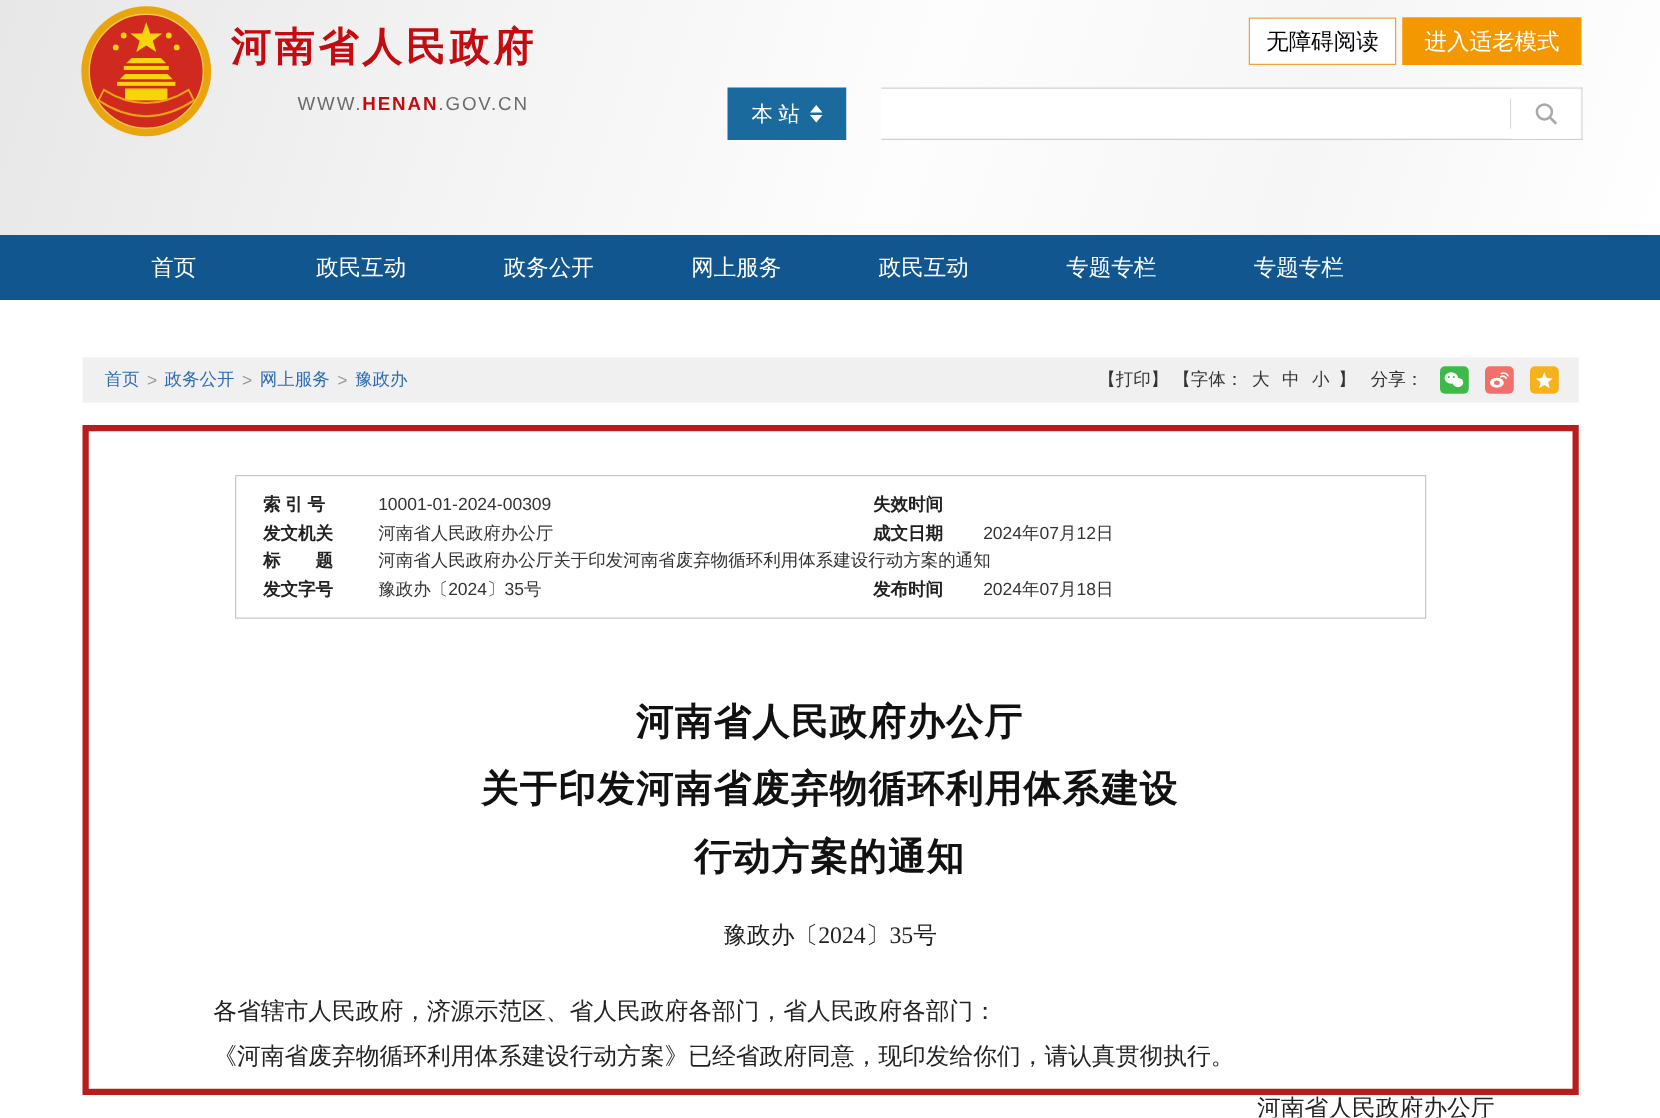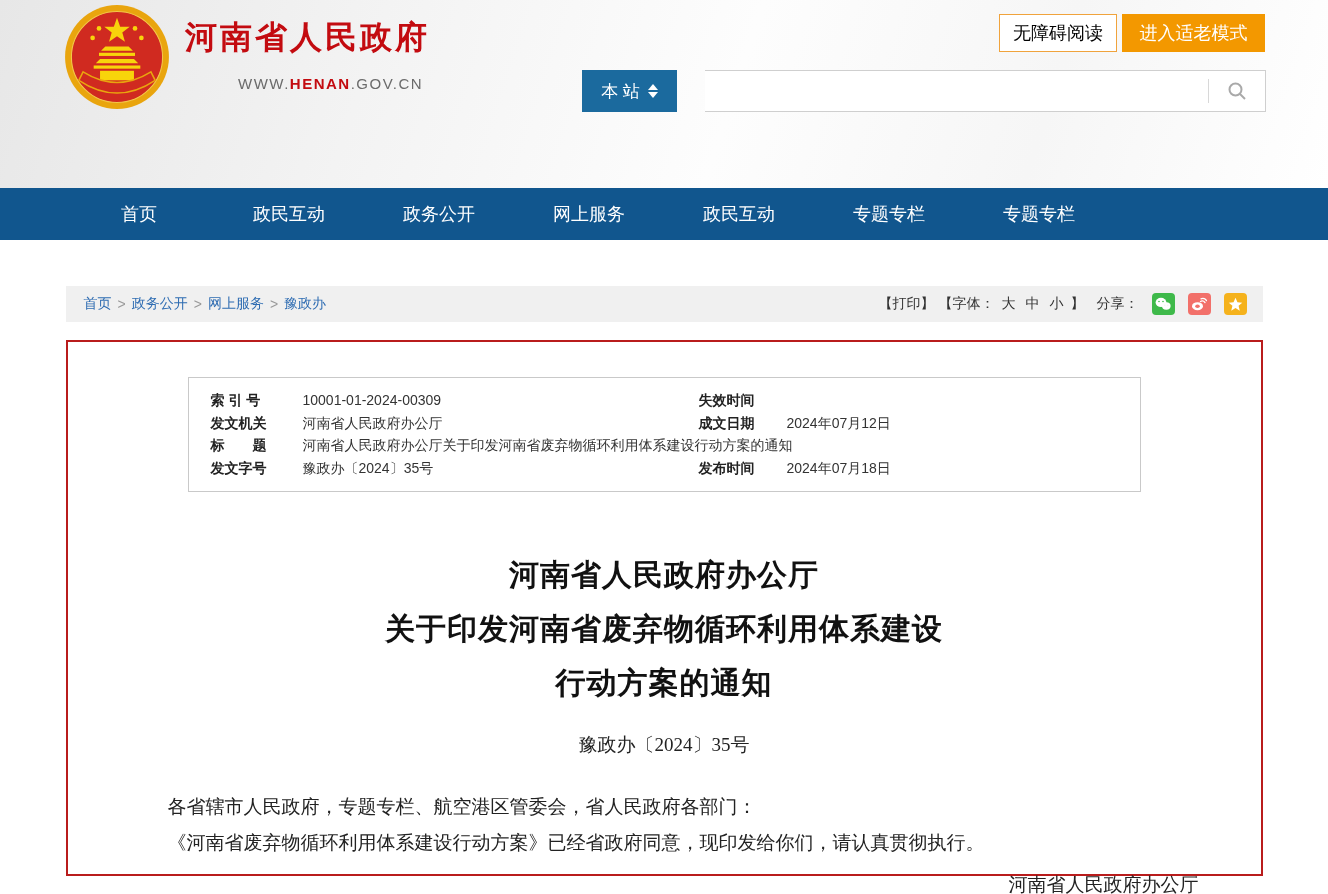--- a/index.html
+++ b/index.html
@@ -52,21 +52,21 @@
   .tool-text { cursor:pointer; }
   .font-size-opt { cursor:pointer; margin:0 3px; }
   .share-label { margin-left:8px; }
   .share-icon { width:23px; height:22px; border-radius:4px; margin-left:9px; display:flex;
     align-items:center; justify-content:center; cursor:pointer; }
   .ic-wechat { background:#3eb94a; }
   .ic-weibo { background:#f2706a; }
   .ic-star { background:#f5b21c; }
 
   
-  .content-box { width:1197px; margin:18px auto 0; background:#fff; border:2px solid #b91c1c;
+  .content-box { width:1197px; margin:18px auto 0; background:#fff; border:5px solid #b91c1c;
     height:536px; }
   .meta-table { width:953px; margin:35px auto 0; border:1px solid #c9c9c9; padding:11px 0 12px; }
   .meta-row { display:grid; grid-template-columns:92px 396px 88px 1fr; padding:0 0 0 22px;
     line-height:22.5px; font-size:14px; }
   .meta-label { font-weight:bold; color:#222; white-space:pre; }
   .meta-value { color:#333; }
   .meta-row.span2 .meta-value { grid-column:2 / 5; }
 
   .doc-head { margin-top:56px; text-align:center;
     font-family:"Liberation Serif","DejaVu Serif",serif; }
@@ -218,21 +218,21 @@
 
     <div class="doc-head">
       <div class="doc-title-line">河南省人民政府办公厅</div>
       <div class="doc-title-line">关于印发河南省废弃物循环利用体系建设</div>
       <div class="doc-title-line">行动方案的通知</div>
     </div>
 
     <div class="doc-number">豫政办〔2024〕35号</div>
 
     <div class="doc-body">
-      <p class="doc-para">各省辖市人民政府，专题专栏、航空港区管委会，省人民政府各部门：</p>
+      <p class="doc-para">各省辖市人民政府，济源示范区、省人民政府各部门，省人民政府各部门：</p>
       <p class="doc-para">《河南省废弃物循环利用体系建设行动方案》已经省政府同意，现印发给你们，请认真贯彻执行。</p>
     </div>
 
     <div class="doc-sign">
       <div class="sign-name">河南省人民政府办公厅</div>
 
     </div>
 
   </div>
 </div>

